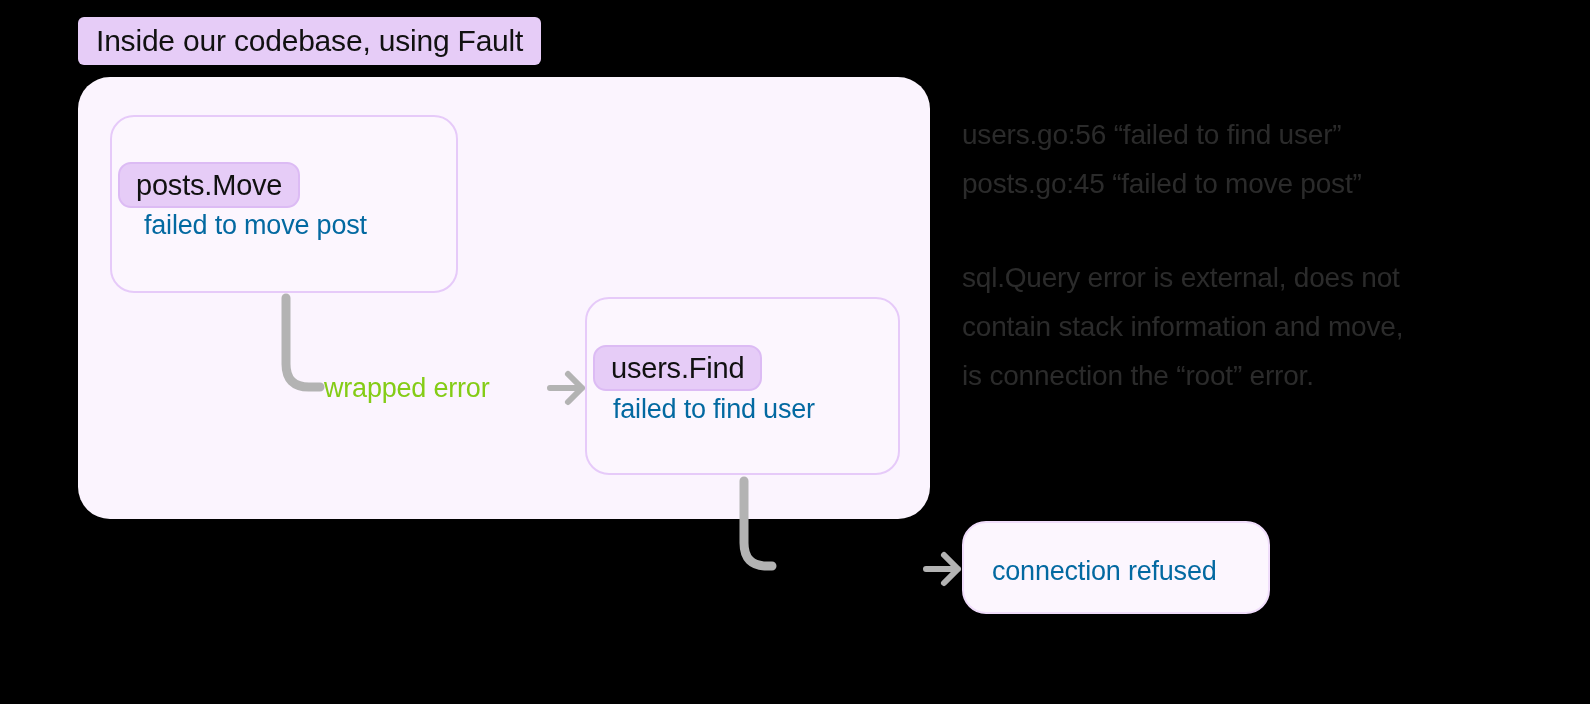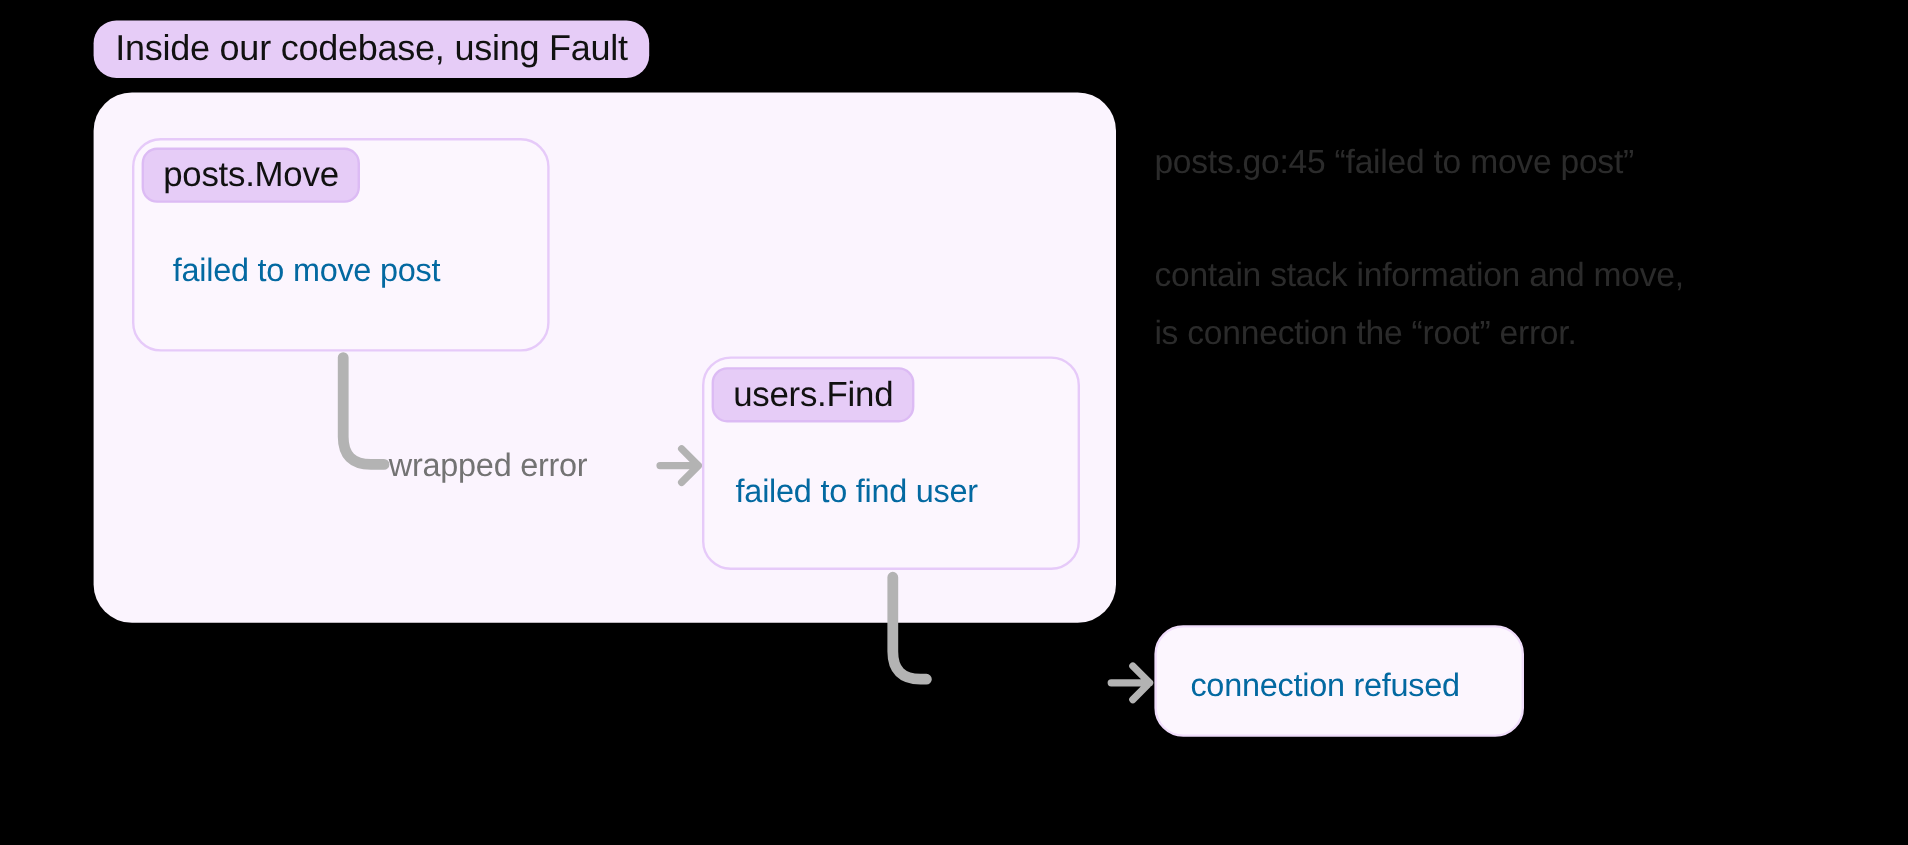--- a/index.html
+++ b/index.html
@@ -20,21 +20,21 @@
   
   .title-badge {
     position: absolute;
     left: 78px;
     top: 17px;
     height: 48px;
     padding: 0 18px;
     display: flex;
     align-items: center;
     background: #E6CCF7;
-    border-radius: 19px;
+    border-radius: 6px;
     box-sizing: border-box;
   }
   .title-badge .label {
     font-size: 30px;
     line-height: 30px;
     color: #111111;
     white-space: nowrap;
     letter-spacing: -0.2px;
   }
 
@@ -75,20 +75,21 @@
   .chip {
     position: absolute;
     height: 46px;
     padding: 0 16px;
     display: flex;
     align-items: center;
     background: #E6CCF7;
     border: 2px solid #DCBBF4;
     border-radius: 13px;
     box-sizing: border-box;
+    margin-top: 39px;
   }
   .chip .label {
     font-size: 29px;
     line-height: 29px;
     color: #111111;
     white-space: nowrap;
     letter-spacing: -0.2px;
   }
 
   
@@ -113,21 +114,21 @@
   #conn-root     { left: 728px; top: 475px; }
   #arrow-wrapped { left: 544px; top: 364px; }
   #arrow-root    { left: 920px; top: 545px; }
 
   .conn-label {
     position: absolute;
     left: 324px;
     top: 372px;
     font-size: 27px;
     line-height: 32px;
-    color: #737373;
+    color: #84cc16;
     white-space: nowrap;
     letter-spacing: -0.2px;
   }
 
   
   .notes {
     position: absolute;
     left: 962px;
     top: 110px;
     width: 600px;
@@ -187,20 +188,22 @@
 
   <svg class="connector" id="arrow-root" width="48" height="48" viewBox="0 0 48 48">
     <path d="M6,24 L38,24 M24,10 L38,24 L24,38" fill="none" stroke="#B3B3B3" stroke-width="6" stroke-linecap="round" stroke-linejoin="round"></path>
   </svg>
 
   <div class="card plain" id="card-sql-query">
     <span class="msg" id="msg-sql-query">connection refused</span>
   </div>
 
   <div class="notes">
+    <div class="line">users.go:56 “failed to find user”</div>
     <div class="line">posts.go:45 “failed to move post”</div>
     <div class="block">
+      <div class="line">sql.Query error is external, does not</div>
       <div class="line">contain stack information and move,</div>
       <div class="line">is connection the “root” error.</div>
     </div>
   </div>
 
 </div>
 
 </body></html>

